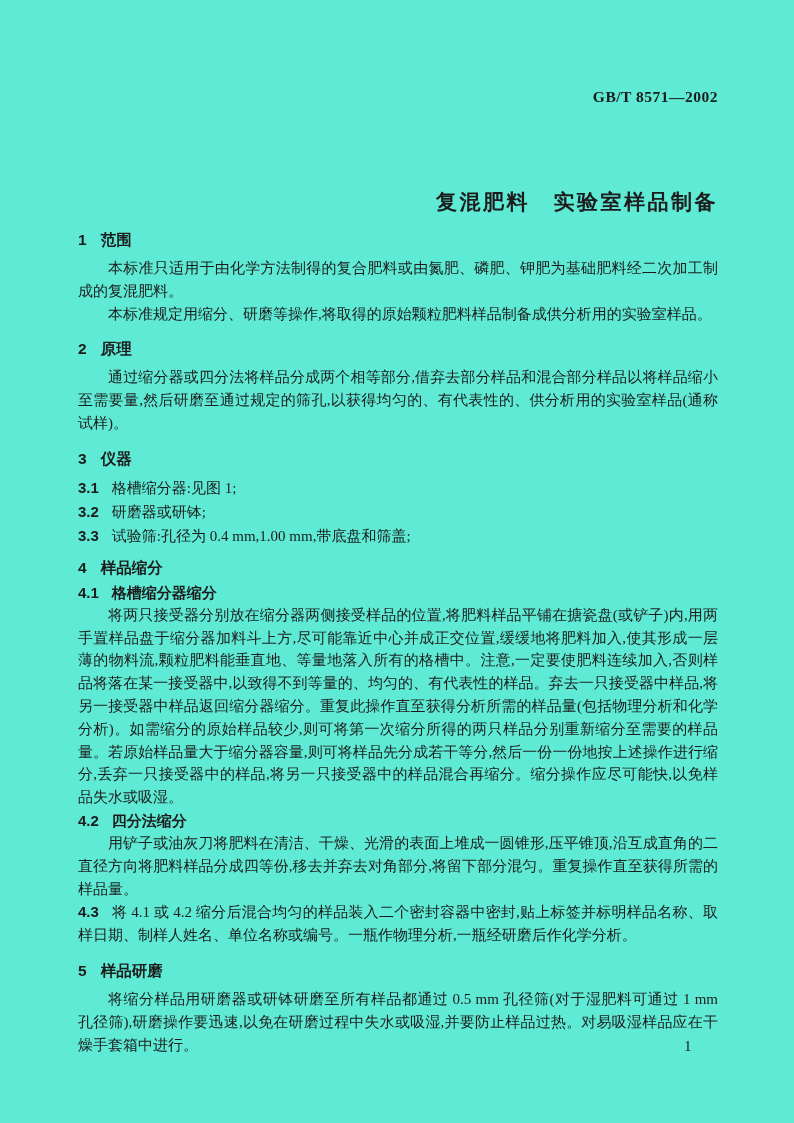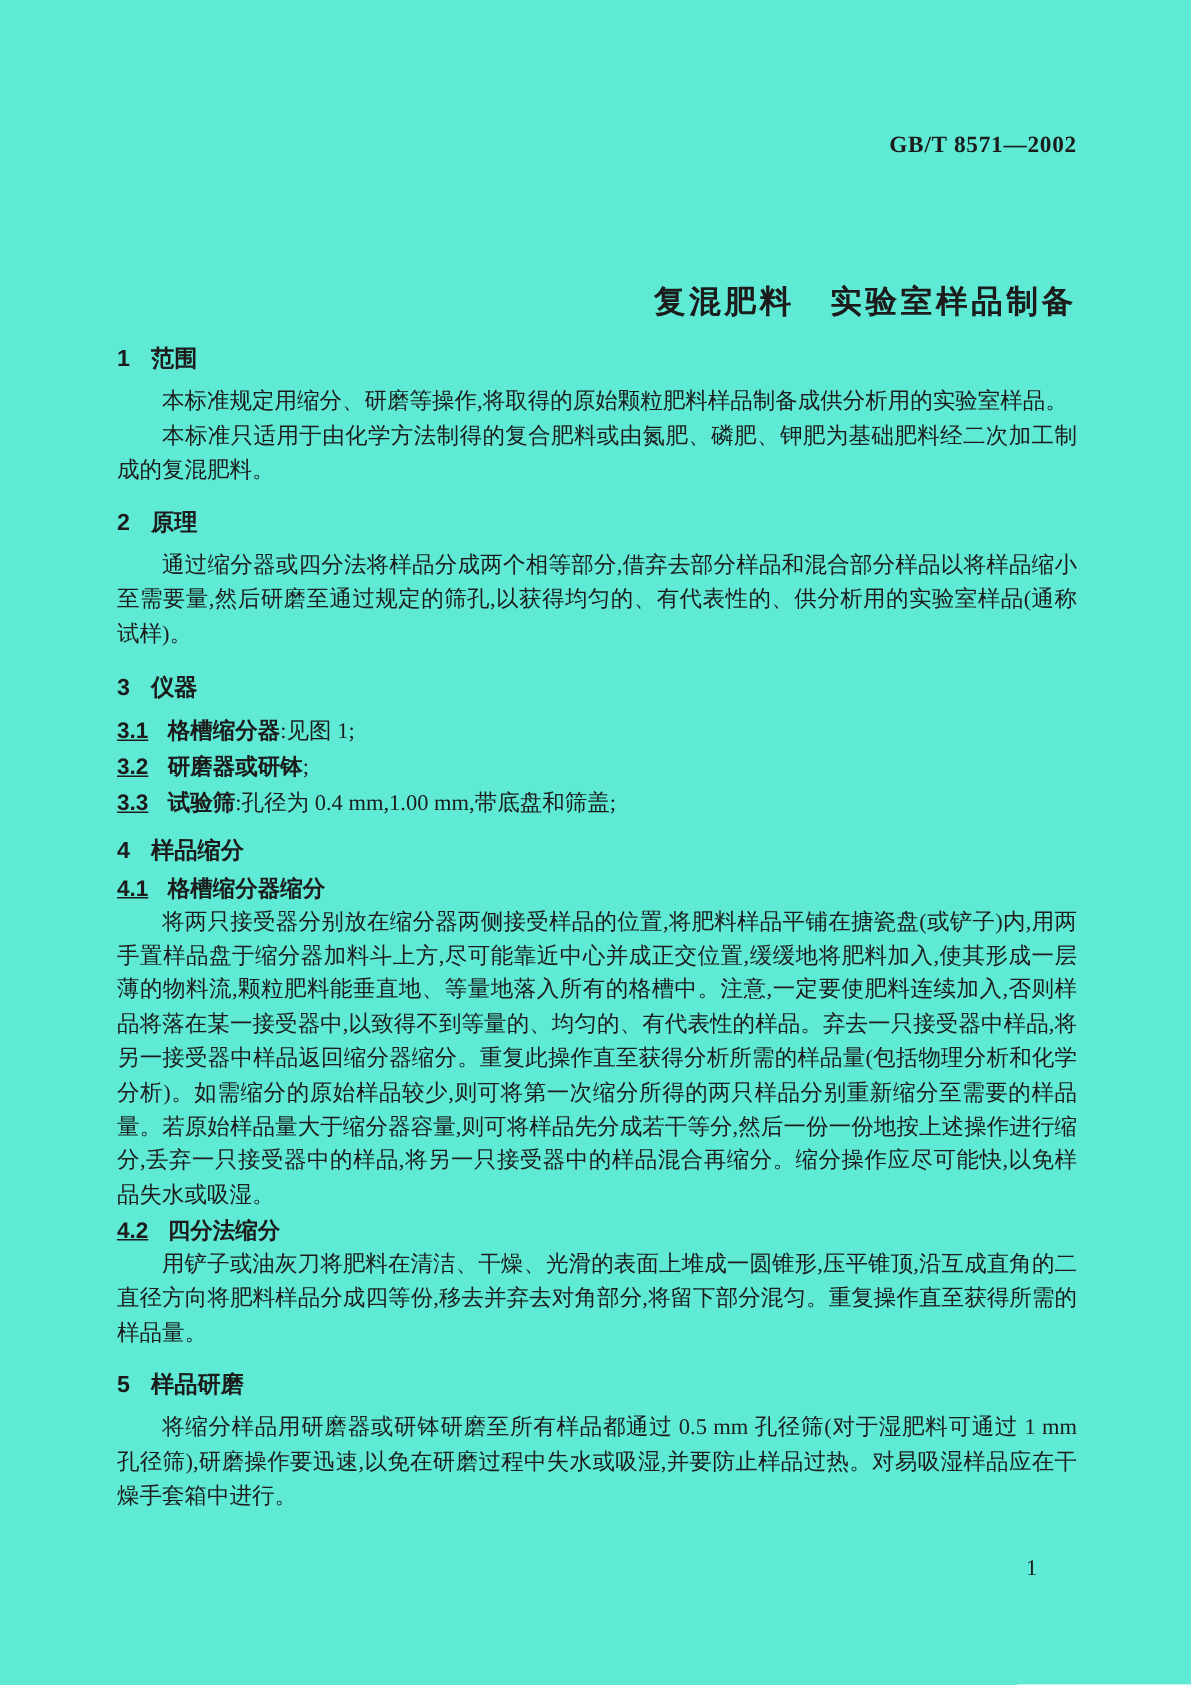--- a/index.html
+++ b/index.html
@@ -59,25 +59,24 @@
   .clause {
     margin: 0;
     font-size: 15px;
     line-height: 23px;
     text-align: justify;
   }
   .clause-num, .sub-num {
     font-family: "Liberation Sans", "DejaVu Sans", sans-serif;
     font-weight: 700;
     margin-right: 13px;
-    text-decoration: underline;
   }
   .clause-term {
     font-family: "Liberation Sans", "DejaVu Sans", sans-serif;
-    font-weight: 700;
+    font-weight: 400;
   }
   .sub-heading {
     font-family: "Liberation Sans", "DejaVu Sans", sans-serif;
     font-weight: 700;
     font-size: 15px;
     line-height: 23px;
     margin: 0;
   }
   .page-number {
     position: absolute;
@@ -93,22 +92,22 @@
 <div class="page">
 
   <div class="doc-code">GB/T 8571—2002</div>
 
   <h1 class="doc-title">复混肥料　实验室样品制备</h1>
 
   <section>
     <h2 class="sec-heading first">
       <span class="sec-num">1</span><span>范围</span>
     </h2>
+    <p class="body-p">本标准只适用于由化学方法制得的复合肥料或由氮肥、磷肥、钾肥为基础肥料经二次加工制成的复混肥料。</p>
     <p class="body-p">本标准规定用缩分、研磨等操作,将取得的原始颗粒肥料样品制备成供分析用的实验室样品。</p>
-    <p class="body-p">本标准只适用于由化学方法制得的复合肥料或由氮肥、磷肥、钾肥为基础肥料经二次加工制成的复混肥料。</p>
   </section>
 
   <section>
     <h2 class="sec-heading">
       <span class="sec-num">2</span><span>原理</span>
     </h2>
     <p class="body-p">通过缩分器或四分法将样品分成两个相等部分,借弃去部分样品和混合部分样品以将样品缩小至需要量,然后研磨至通过规定的筛孔,以获得均匀的、有代表性的、供分析用的实验室样品(通称试样)。</p>
   </section>
 
   <section>
@@ -134,20 +133,23 @@
     <h3 class="sub-heading">
       <span class="sub-num">4.1</span><span>格槽缩分器缩分</span>
     </h3>
     <p class="body-p">将两只接受器分别放在缩分器两侧接受样品的位置,将肥料样品平铺在搪瓷盘(或铲子)内,用两手置样品盘于缩分器加料斗上方,尽可能靠近中心并成正交位置,缓缓地将肥料加入,使其形成一层薄的物料流,颗粒肥料能垂直地、等量地落入所有的格槽中。注意,一定要使肥料连续加入,否则样品将落在某一接受器中,以致得不到等量的、均匀的、有代表性的样品。弃去一只接受器中样品,将另一接受器中样品返回缩分器缩分。重复此操作直至获得分析所需的样品量(包括物理分析和化学分析)。如需缩分的原始样品较少,则可将第一次缩分所得的两只样品分别重新缩分至需要的样品量。若原始样品量大于缩分器容量,则可将样品先分成若干等分,然后一份一份地按上述操作进行缩分,丢弃一只接受器中的样品,将另一只接受器中的样品混合再缩分。缩分操作应尽可能快,以免样品失水或吸湿。</p>
 
     <h3 class="sub-heading">
       <span class="sub-num">4.2</span><span>四分法缩分</span>
     </h3>
     <p class="body-p">用铲子或油灰刀将肥料在清洁、干燥、光滑的表面上堆成一圆锥形,压平锥顶,沿互成直角的二直径方向将肥料样品分成四等份,移去并弃去对角部分,将留下部分混匀。重复操作直至获得所需的样品量。</p>
 
+    <p class="clause">
+      <span class="sub-num">4.3</span><span>将 4.1 或 4.2 缩分后混合均匀的样品装入二个密封容器中密封,贴上标签并标明样品名称、取样日期、制样人姓名、单位名称或编号。一瓶作物理分析,一瓶经研磨后作化学分析。</span>
+    </p>
   </section>
 
   <section>
     <h2 class="sec-heading">
       <span class="sec-num">5</span><span>样品研磨</span>
     </h2>
     <p class="body-p">将缩分样品用研磨器或研钵研磨至所有样品都通过 0.5 mm 孔径筛(对于湿肥料可通过 1 mm 孔径筛),研磨操作要迅速,以免在研磨过程中失水或吸湿,并要防止样品过热。对易吸湿样品应在干燥手套箱中进行。</p>
   </section>
 
   <div class="page-number">1</div>

